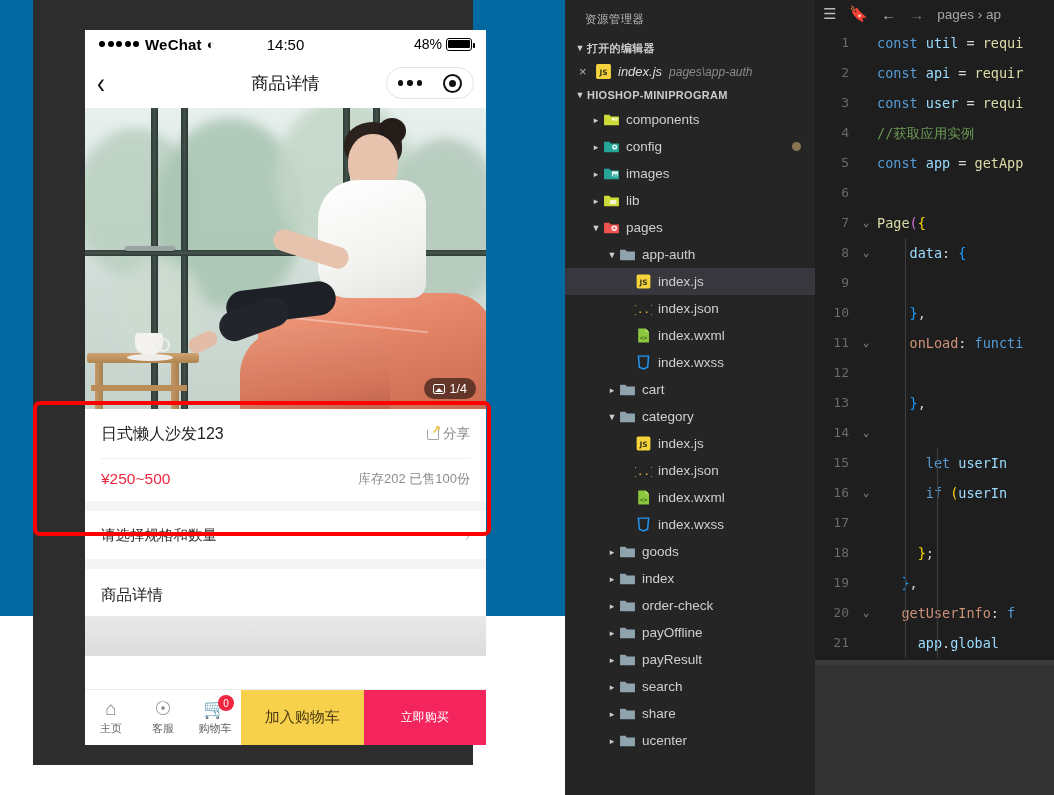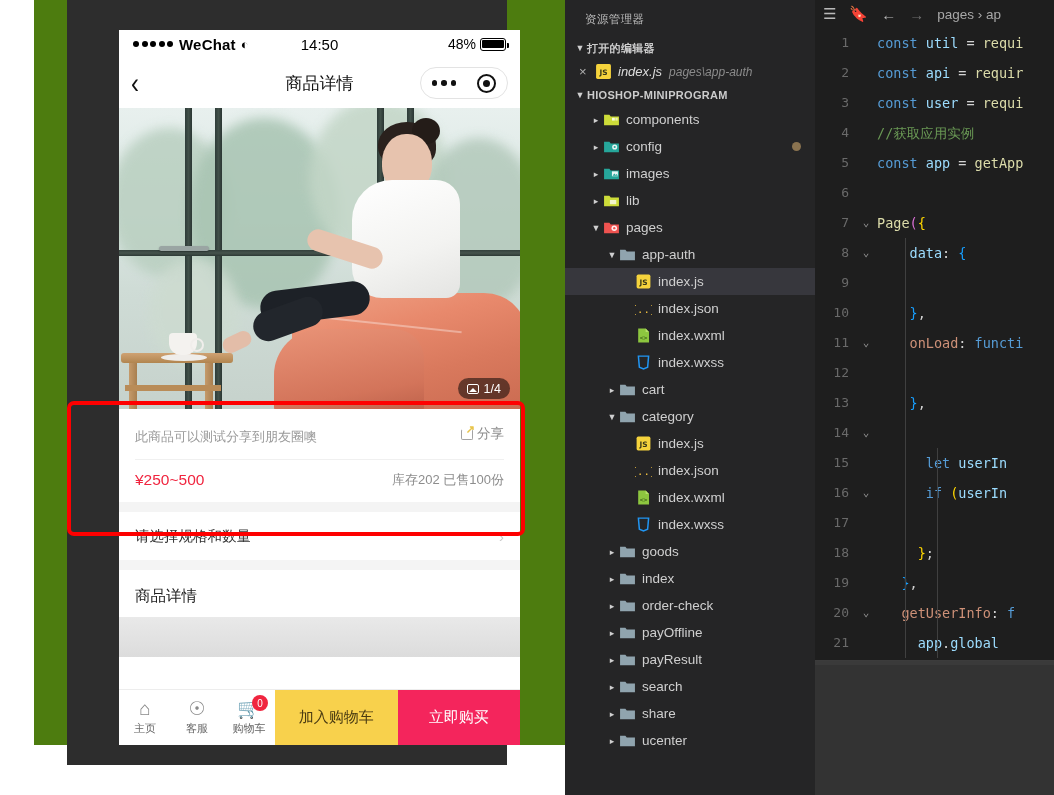--- a/index.html
+++ b/index.html
@@ -6,23 +6,22 @@
   html, body {
     width: 1054px; height: 795px;
     overflow: hidden;
     font-family: "Liberation Sans", sans-serif;
     background: #ffffff;
   }
   #root { position: relative; width: 1054px; height: 795px; }
 
   
   .sim-area {
-    position: absolute; left: 0; top: 0; width: 565px; height: 745px;
-    background: #4d7c0f;
-    margin-left: 34px;
+    position: absolute; left: 0; top: 0; width: 565px; height: 616px;
+    background: #0369a1;
   }
   .phone-shell {
     position: absolute; left: 33px; top: 0px; width: 440px; height: 765px;
     background: #2d2d2d;
   }
   .phone-screen {
     position: absolute; left: 52px; top: 30px; width: 401px; height: 715px;
     background: #ffffff; overflow: hidden;
   }
 
@@ -157,21 +156,21 @@
   .bb-ico { width: 52px; display: flex; flex-direction: column; align-items: center;
     justify-content: center; gap: 3px; font-size: 11px; color: #666; cursor: pointer;
     position: relative; }
   .glyph { font-size: 19px; line-height: 1; color: #8a8a8a; }
   .badge { position: absolute; top: 5px; right: 7px; min-width: 16px; height: 16px;
     background: #f0253f; color: #fff; border-radius: 9px; font-size: 10px;
     display: flex; align-items: center; justify-content: center; padding: 0 4px; }
   .bb-cart { flex: 1; background: #f8d14c; color: #4a3b12; display: flex;
     align-items: center; justify-content: center; font-size: 15px; cursor: pointer; }
   .bb-buy { flex: 1; background: #f4255c; color: #fff; display: flex;
-    align-items: center; justify-content: center; font-size: 15px; cursor: pointer; }
+    align-items: center; justify-content: center; font-size: 12px; cursor: pointer; }
 
   
   .annot { position: absolute; left: 33px; top: 401px; width: 458px; height: 135px;
     border: 4px solid #fe0000; border-radius: 7px; pointer-events: none; z-index: 40; }
 
   
   .explorer { position: absolute; left: 565px; top: 0; width: 250px; height: 795px;
     background: #252526; color: #cccccc; font-size: 13px; }
   .exp-title { padding: 12px 0 10px 20px; font-size: 11.5px; color: #bbbbbb;
     letter-spacing: .4px; }
@@ -297,21 +296,21 @@
           <div class="cup"></div>
           <div class="carousel-badge">
             <span class="cb-icon"></span>
             <span>1/4</span>
           </div>
         </div>
 
         <div class="info-card">
           <div class="info-top">
             <div class="info-text">
-              <div class="prod-desc">此商品可以测试分享到朋友圈噢</div>
+              <div class="prod-title">日式懒人沙发123</div>
             </div>
             <div class="share-btn">
               <span class="share-ic"></span>
               <span>分享</span>
             </div>
           </div>
           <div class="price-row">
             <div class="price">¥250~500</div>
             <div class="stock">库存202  已售100份</div>
           </div>

